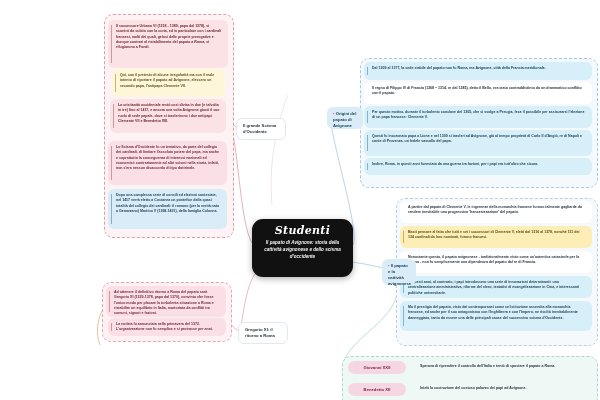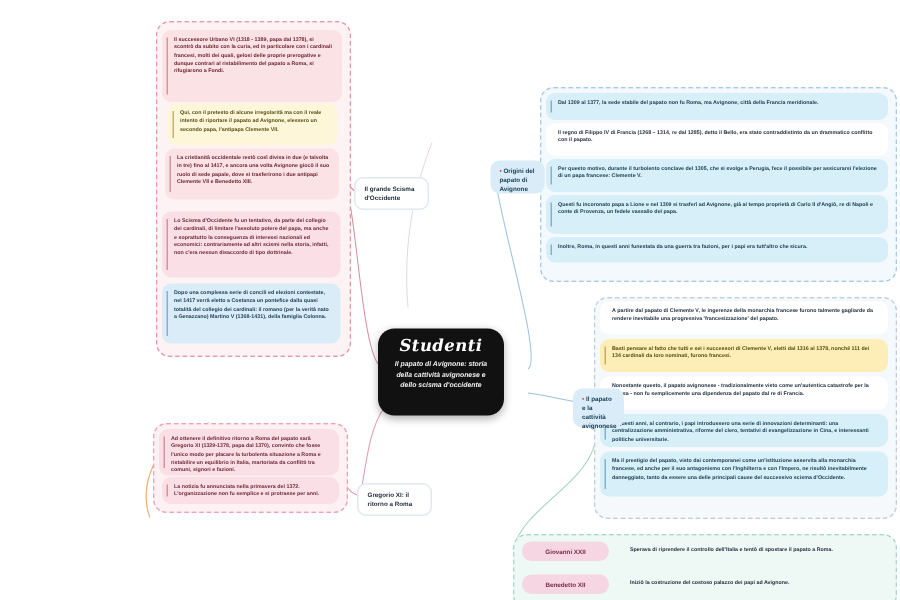--- a/index.html
+++ b/index.html
@@ -253,18 +253,18 @@
     <span>Sperava di riprendere il controllo dell'Italia e tentò di spostare il papato a Roma.</span>
   </div>
 
   <div class="pill" style="left:348px;top:383px;width:58px;height:13px;">
     <span>Benedetto XII</span>
   </div>
   <div class="note n-white" style="left:412px;top:382px;width:180px;height:16px;background:transparent;">
     <span>Iniziò la costruzione del costoso palazzo dei papi ad Avignone.</span>
   </div>
 
-  <div class="center" style="left:252px;top:219px;width:84px;height:58px;">
+  <div class="center" style="left:252px;top:219px;width:101px;height:58px;">
     <div class="title">Studenti</div>
     <div class="sub">Il papato di Avignone: storia della cattività avignonese e dello scisma d'occidente</div>
   </div>
 
 </div>
 
 </body></html>

